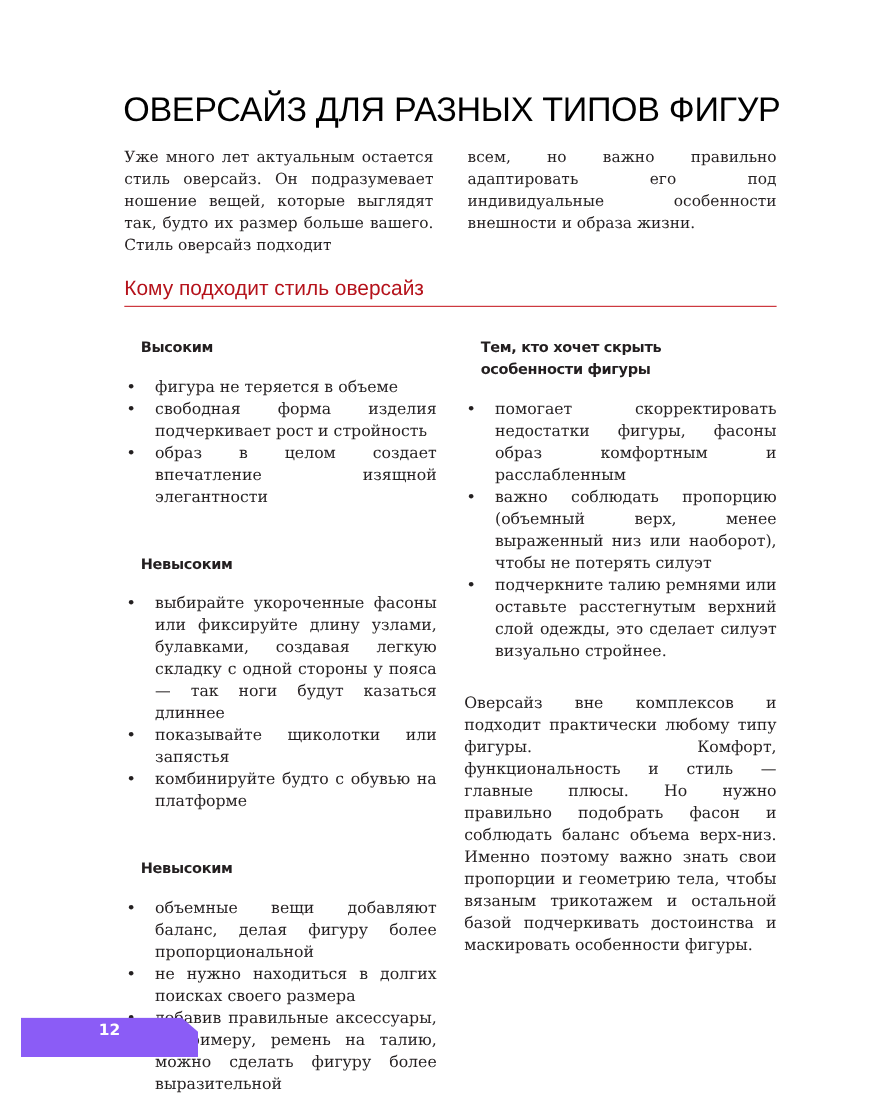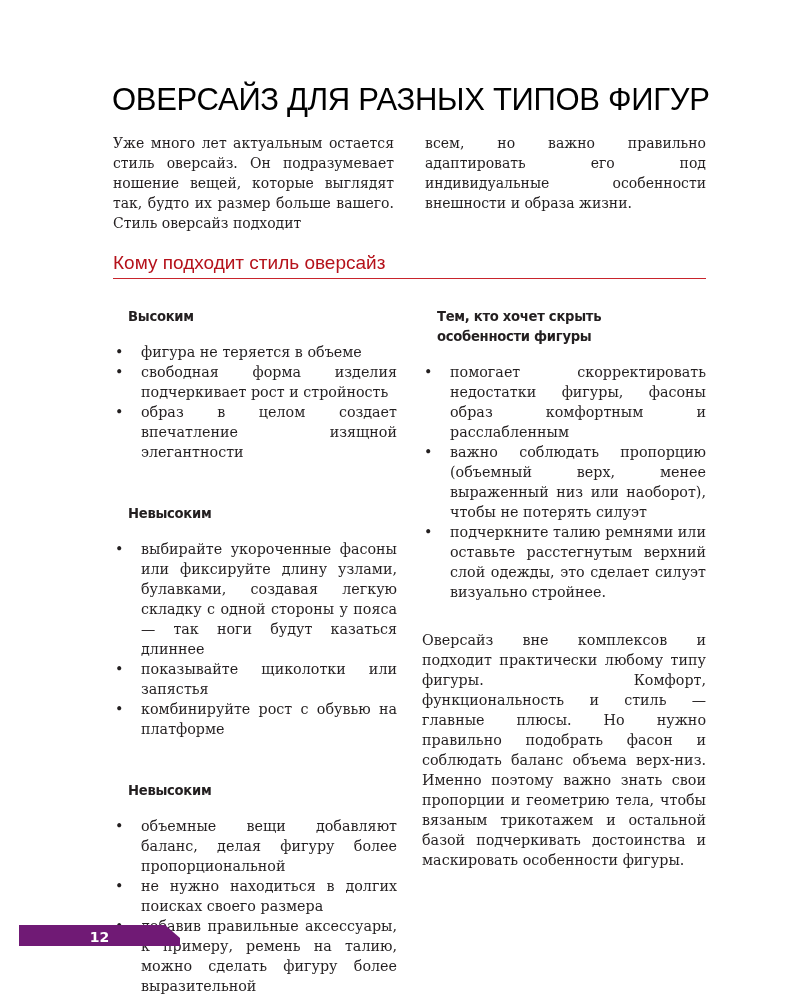--- a/index.html
+++ b/index.html
@@ -17,22 +17,22 @@
   .col { position: absolute; top: 292px; width: 284px; }
   .col.left { left: 113px; }
   .col.right { left: 422px; }
   .group { margin-bottom: 42px; }
   .group h3 { margin: 15px; font-family: "DejaVu Sans", sans-serif; font-weight: bold;
               font-size: 13.2px; line-height: 20px; letter-spacing: -0.3px; }
   ul { list-style: none; margin: 0; padding: 0; }
   li { position: relative; padding-left: 28px; font-size: 14.3px; line-height: 20px; text-align: justify; }
   li .bullet { position: absolute; left: 2px; top: 0; }
   .col p.body { margin: 28px 0 0 0; font-size: 14.3px; line-height: 20px; text-align: justify; }
-  .page-tab { position: absolute; left: 19px; top: 925px; width: 161px; height: 21px;
-              background: #701a75;
+  .page-tab { position: absolute; left: 19px; top: 925px; width: 161px; height: 36px;
+              background: #8b5cf6;
               clip-path: polygon(0 0, 146px 0, 161px 13px, 161px 100%, 0 100%); }
   .page-num { position: absolute; left: 0; width: 100%; top: 4px; text-align: center;
               padding-left: 0; font-family: "DejaVu Sans", sans-serif; font-weight: bold;
               font-size: 14px; color: #ffffff; }
 </style>
 </head>
 <body>
 
 <h1 class="title">ОВЕРСАЙЗ ДЛЯ РАЗНЫХ ТИПОВ ФИГУР</h1>
 
@@ -52,21 +52,21 @@
       <li><span class="bullet">•</span><span>фигура не теряется в объеме</span></li>
       <li><span class="bullet">•</span><span>свободная форма изделия подчеркивает рост и стройность</span></li>
       <li><span class="bullet">•</span><span>образ в целом создает впечатление изящной элегантности</span></li>
     </ul>
   </div>
   <div class="group">
     <h3>Невысоким</h3>
     <ul>
       <li><span class="bullet">•</span><span>выбирайте укороченные фасоны или фиксируйте длину узлами, булавками, создавая легкую складку с одной стороны у пояса — так ноги будут казаться длиннее</span></li>
       <li><span class="bullet">•</span><span>показывайте щиколотки или запястья</span></li>
-      <li><span class="bullet">•</span><span>комбинируйте рост с обувью на платформе</span></li>
+      <li><span class="bullet">•</span><span>комбинируйте будто с обувью на платформе</span></li>
     </ul>
   </div>
   <div class="group">
     <h3>Невысоким</h3>
     <ul>
       <li><span class="bullet">•</span><span>объемные вещи добавляют баланс, делая фигуру более пропорциональной</span></li>
       <li><span class="bullet">•</span><span>не нужно находиться в долгих поисках своего размера</span></li>
       <li><span class="bullet">•</span><span>добавив правильные аксессуары, к примеру, ремень на талию, можно сделать фигуру более выразительной</span></li>
     </ul>
   </div>

